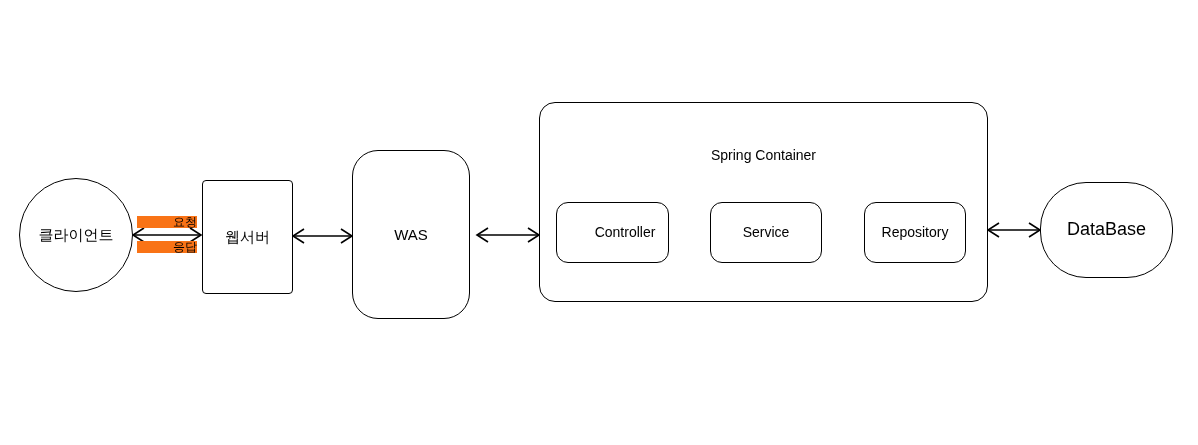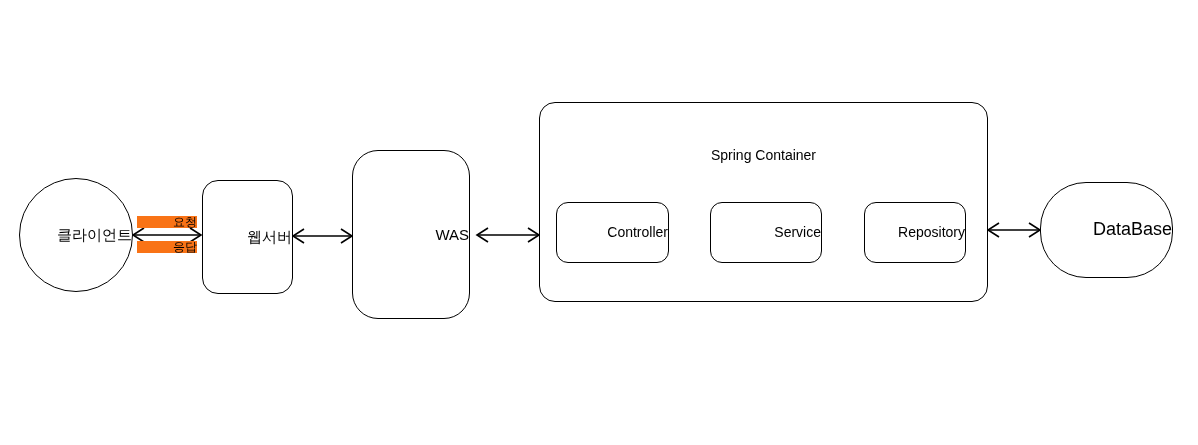--- a/index.html
+++ b/index.html
@@ -24,34 +24,34 @@
     height: 445px;
     pointer-events: none;
   }
   .node {
     position: absolute;
     box-sizing: border-box;
     border: 1.6px solid #000000;
     background: #ffffff;
     display: flex;
     align-items: center;
-    justify-content: flex-end;
+    justify-content: center;
     text-align: center;
     font-size: 15px;
     line-height: 1.2;
   }
   .node-client {
     left: 19px; top: 178px;
     width: 114px; height: 114px;
     border-radius: 50%;
   }
   .node-webserver {
     left: 202px; top: 180px;
     width: 91px; height: 114px;
-    border-radius: 16px;
+    border-radius: 4px;
   }
   .node-was {
     left: 352px; top: 150px;
     width: 118px; height: 169px;
     border-radius: 26px;
   }
   .node-spring {
     left: 539px; top: 102px;
     width: 449px; height: 200px;
     border-radius: 16px;

